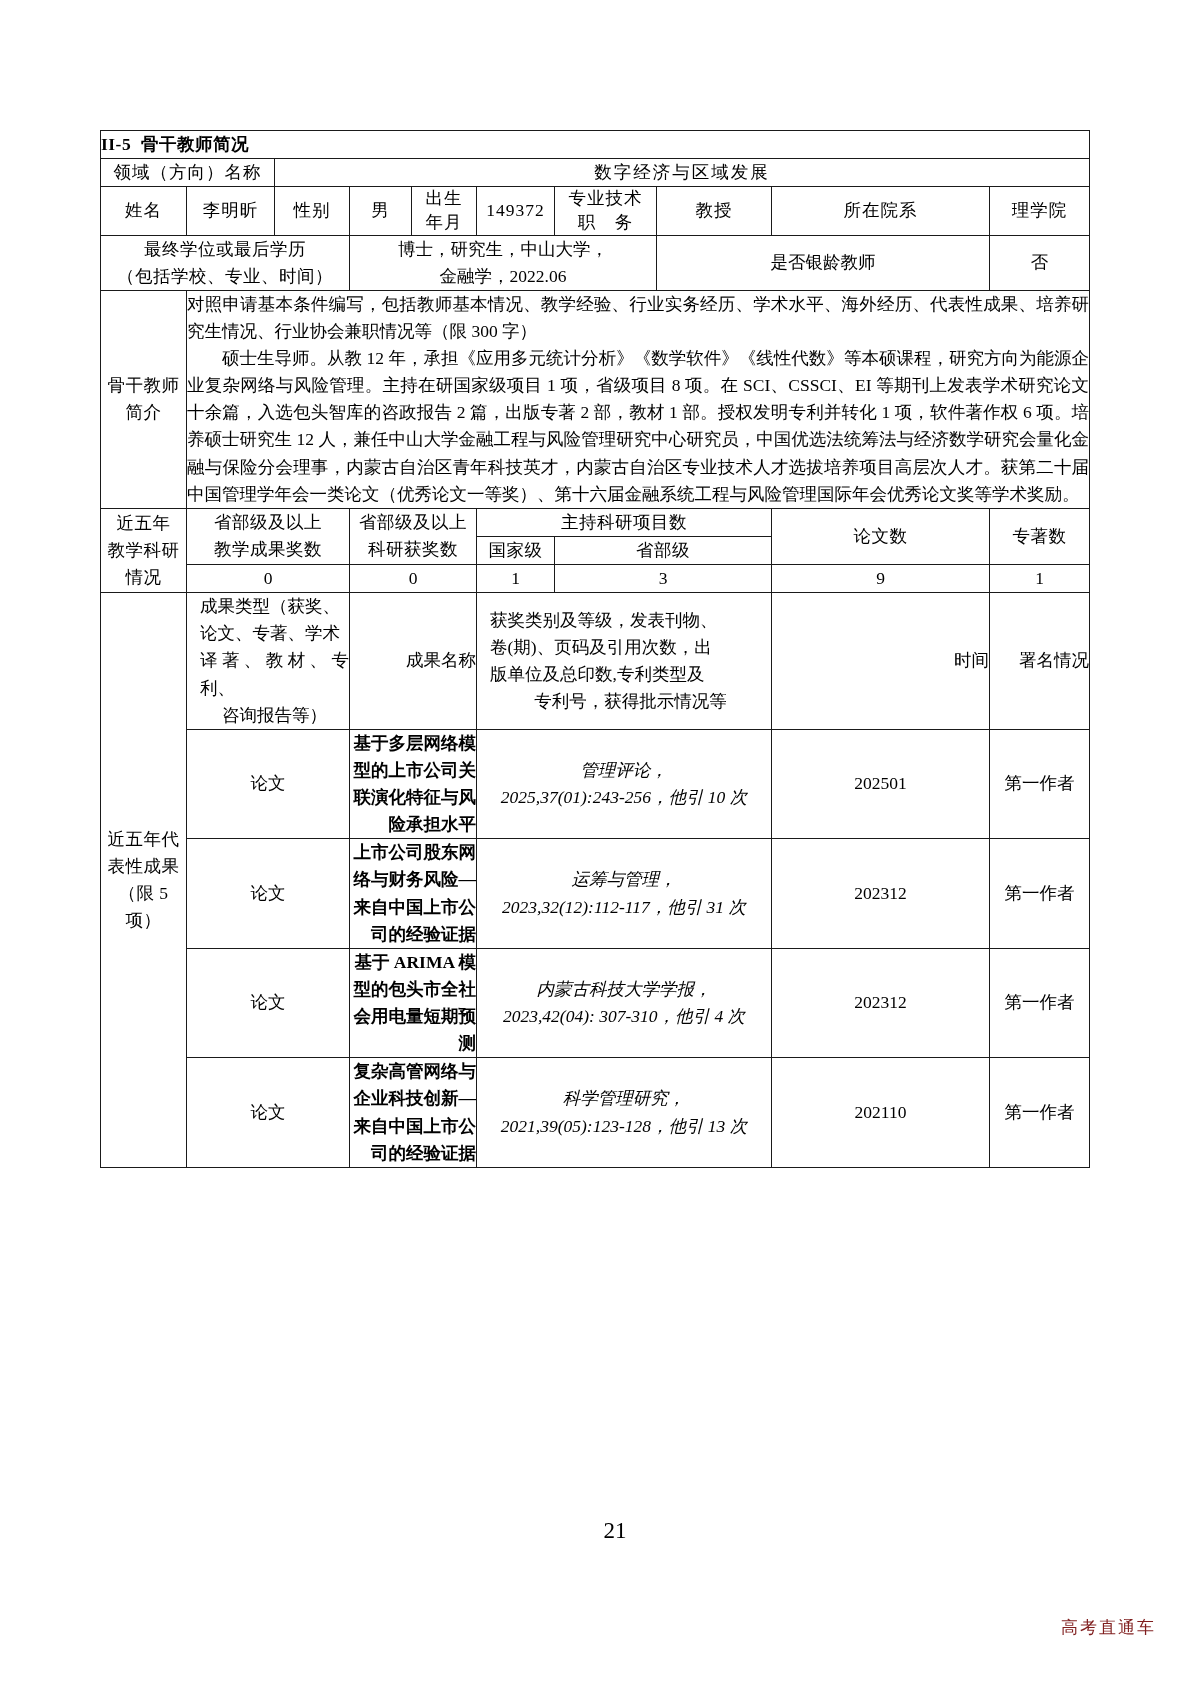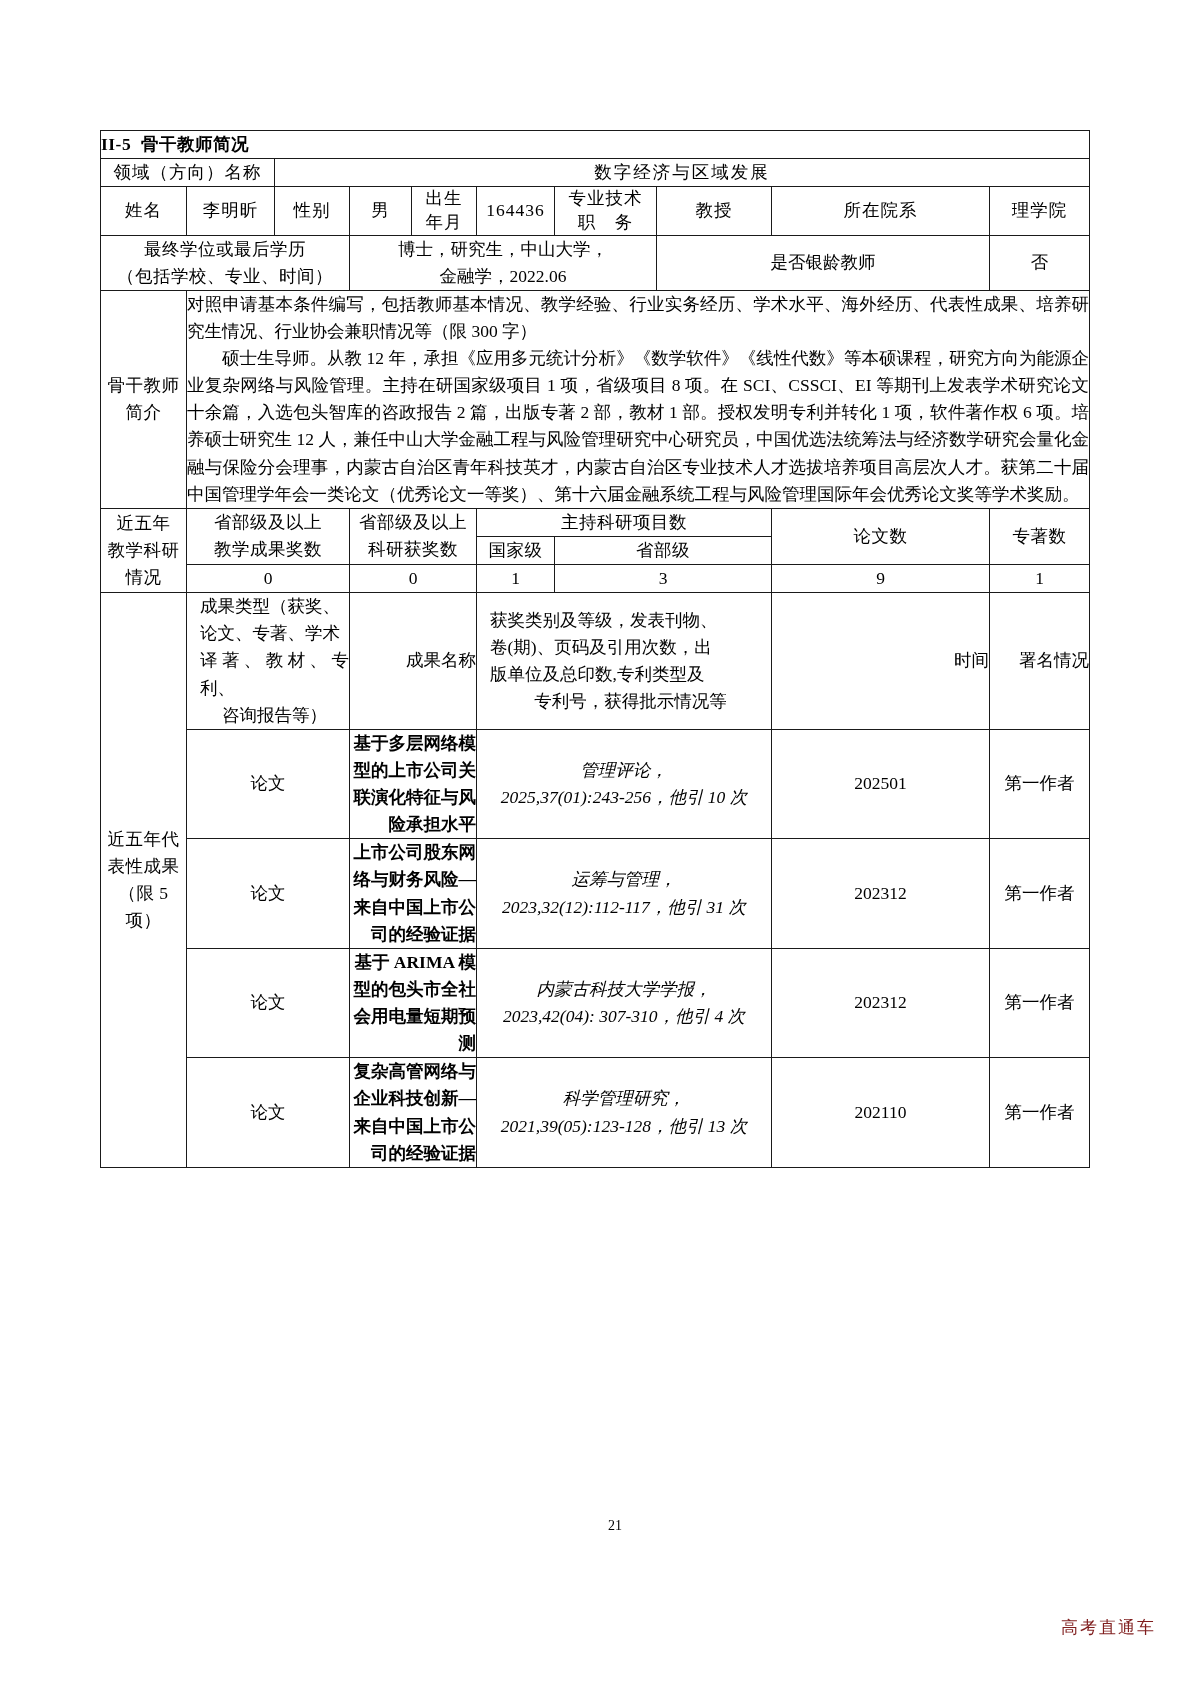--- a/index.html
+++ b/index.html
@@ -136,21 +136,21 @@
     padding: 6px 2px;
     letter-spacing: 0.5px;
   }
 
   .page-number {
     position: absolute;
     left: 0;
     right: 0;
     top: 1514px;
     text-align: center;
-    font-size: 14px;
+    font-size: 23px;
     font-family: "Liberation Serif", serif;
     margin-left: 40px;
   }
   .watermark {
     position: absolute;
     right: 34px;
     top: 1612px;
     font-size: 17px;
     color: #7f1d1d;
     letter-spacing: 2px;
@@ -189,21 +189,21 @@
 
     <tr>
       <td class="c info-cell">姓名</td>
       <td class="c info-cell">李明昕</td>
       <td class="c info-cell">性别</td>
       <td class="c info-cell">男</td>
       <td class="c info-cell two-line">
         <div>出生</div>
         <div>年月</div>
       </td>
-      <td class="c info-cell">164436</td>
+      <td class="c info-cell">149372</td>
       <td class="c info-cell two-line">
         <div>专业技术</div>
         <div>职　务</div>
       </td>
       <td class="c info-cell">教授</td>
       <td class="c info-cell" colspan="2">所在院系</td>
       <td class="c info-cell">理学院</td>
     </tr>
 
     <tr>

